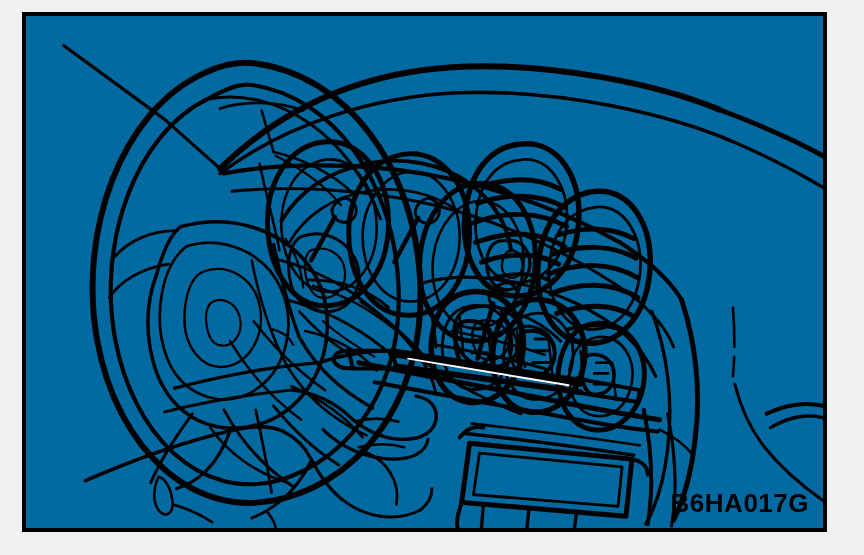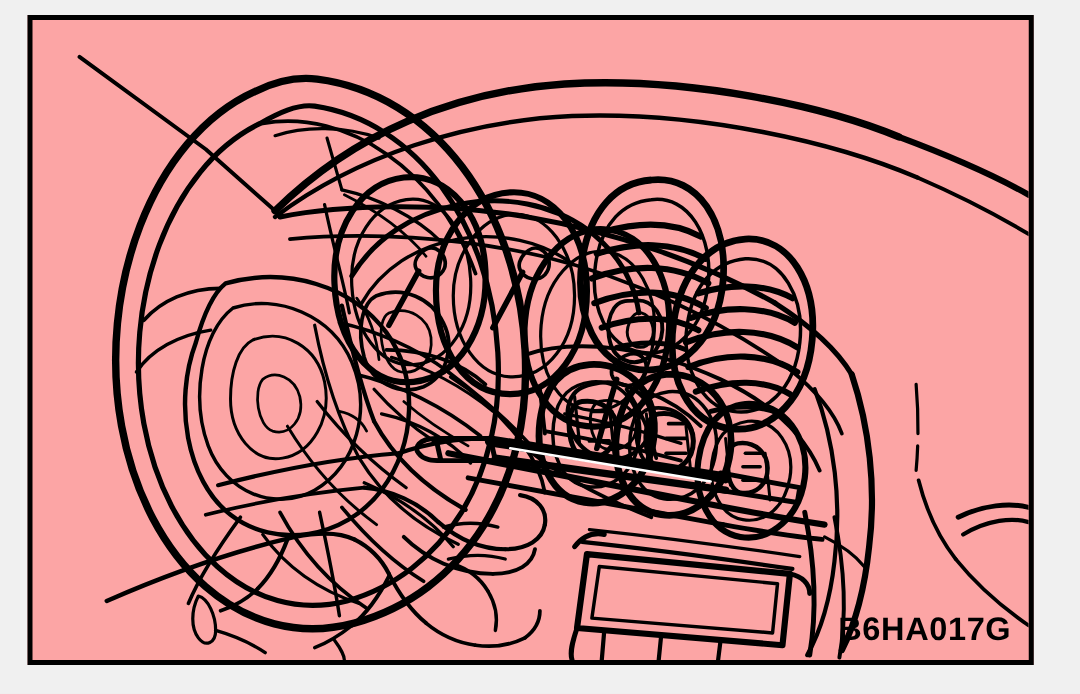--- a/index.html
+++ b/index.html
@@ -19,21 +19,21 @@
     width: 864px;
     height: 555px;
     background: #f0f0f0;
   }
   #figure-frame {
     position: absolute;
     left: 22px;
     top: 12px;
     width: 805px;
     height: 520px;
-    background: #fca5a5;
+    background: #0369a1;
     border: 4px solid #000000;
     box-sizing: border-box;
     overflow: hidden;
   }
   #illustration {
     position: absolute;
     left: 0;
     top: 0;
     width: 100%;
     height: 100%;

